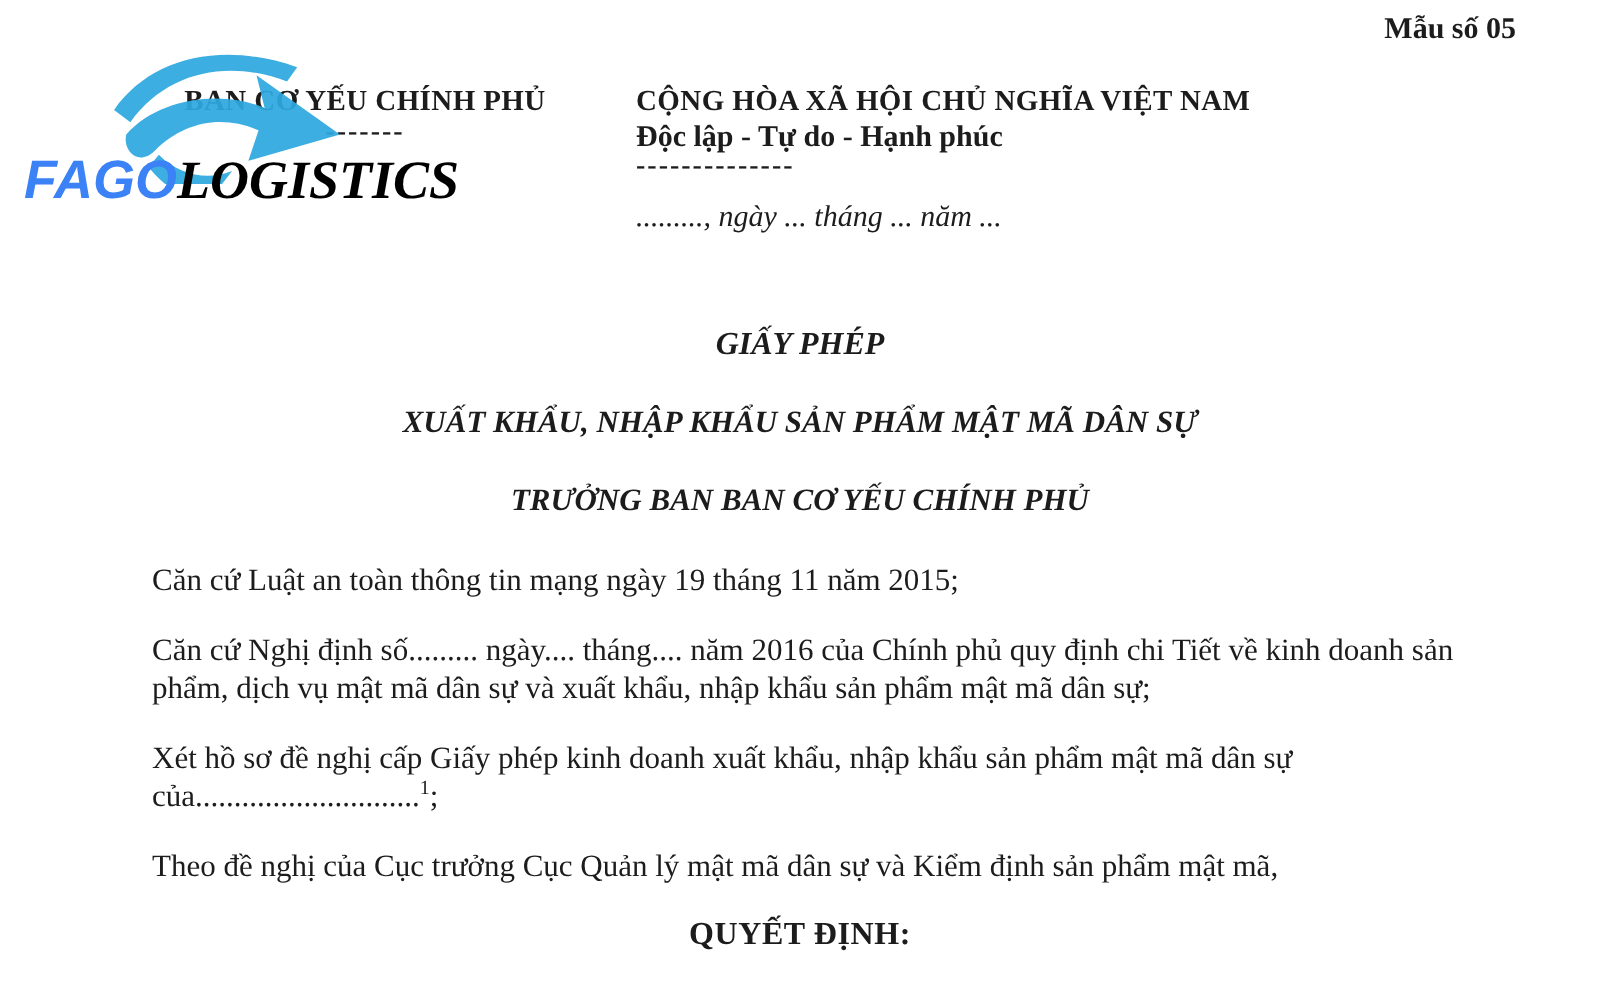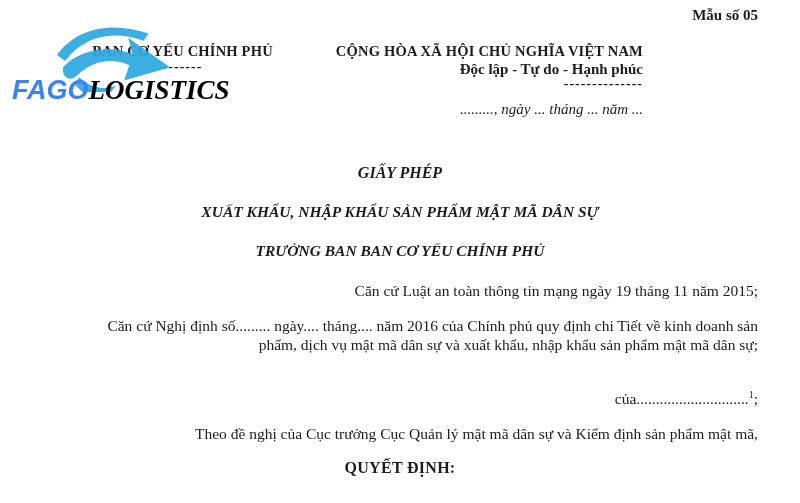--- a/index.html
+++ b/index.html
@@ -10,40 +10,40 @@
     overflow:hidden;
   }
   .form-no { position:absolute; top:7px; right:42px; font-weight:700; font-size:15px; }
 
   .hdr-left { position:absolute; top:43px; left:55px; width:255px; text-align:center; }
   .hdr-left .org { font-size:14.5px; font-weight:700; white-space:nowrap; letter-spacing:.2px; }
   .hdr-left .dashes { font-weight:700; font-size:14px; line-height:13px; letter-spacing:1px; }
   .so-line { margin-top:17px; font-size:15.5px; text-align:left; padding-left:50px; }
   .so-label { margin-right:22px; }
 
-  .hdr-right { position:absolute; top:43px; left:318px; width:325px; text-align:right; }
+  .hdr-right { position:absolute; top:43px; left:318px; width:325px; text-align:left; }
   .hdr-right .national { font-size:14.5px; font-weight:700; white-space:nowrap; letter-spacing:.2px; }
   .hdr-right .motto { font-size:15px; font-weight:700; margin-top:1px; }
   .hdr-right .dashes { font-weight:700; font-size:14px; line-height:12px; letter-spacing:1px; }
   .date-line { margin-top:11px; font-style:italic; font-size:15px; }
 
   .logo { position:absolute; top:18px; left:8px; width:205px; height:92px; z-index:5; }
   .logo svg { position:absolute; left:47px; top:2px; opacity:.93; }
   .logo-text {
     position:absolute; left:4px; top:57px; white-space:nowrap;
     font-family:"Liberation Sans","DejaVu Sans",sans-serif;
     font-weight:700; font-style:italic; font-size:27px; letter-spacing:0;
   }
 
   .title { position:absolute; top:164px; left:0; width:100%; text-align:center; font-weight:700;font-style:italic; }
   .title .t1 { font-size:16px; }
   .title .t2 { font-size:15.5px; margin-top:21px; }
   .title .t3 { font-size:15.5px; margin-top:21px; }
 
-  .bodytext { position:absolute; top:281px; left:64px; width:694px; font-size:15.5px; line-height:19px;text-align:right; }
+  .bodytext { position:absolute; top:281px; left:76px; width:694px; font-size:15.5px; line-height:19px; }
   .bodytext p { margin:0 0 16px 0; }
   sup.fnote { font-size:10px; vertical-align:super; line-height:0; }
 
   .decision { position:absolute; top:459px; left:0; width:100%; text-align:center; font-weight:700; font-size:16px; letter-spacing:.3px; }
 </style>
 </head>
 <body>
 
 <div class="page">
 
@@ -75,20 +75,20 @@
   <div class="title">
     <div class="t1">GIẤY PHÉP</div>
     <div class="t2">XUẤT KHẨU, NHẬP KHẨU SẢN PHẨM MẬT MÃ DÂN SỰ</div>
     <div class="t3">TRƯỞNG BAN BAN CƠ YẾU CHÍNH PHỦ</div>
   </div>
 
   <div class="bodytext">
     <p>Căn cứ Luật an toàn thông tin mạng ngày 19 tháng 11 năm 2015;</p>
     <p><span>Căn cứ Nghị định số......... ngày.... tháng.... năm 2016 của Chính phủ quy định chi Tiết về kinh doanh sản</span><br>
       <span>phẩm, dịch vụ mật mã dân sự và xuất khẩu, nhập khẩu sản phẩm mật mã dân sự;</span></p>
-    <p><br>
+    <p><span>Xét hồ sơ đề nghị cấp Giấy phép kinh doanh xuất khẩu, nhập khẩu sản phẩm mật mã dân sự</span><br>
       <span>của.............................</span><sup class="fnote">1</sup><span>;</span></p>
     <p>Theo đề nghị của Cục trưởng Cục Quản lý mật mã dân sự và Kiểm định sản phẩm mật mã,</p>
   </div>
 
   <div class="decision">QUYẾT ĐỊNH:</div>
 
 </div>
 
 </body></html>

